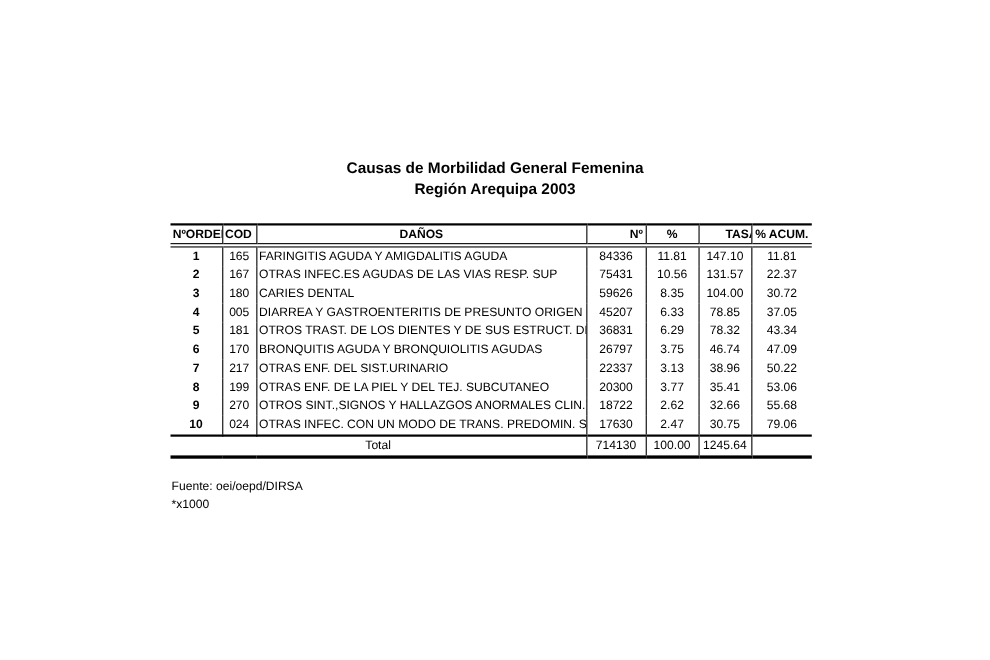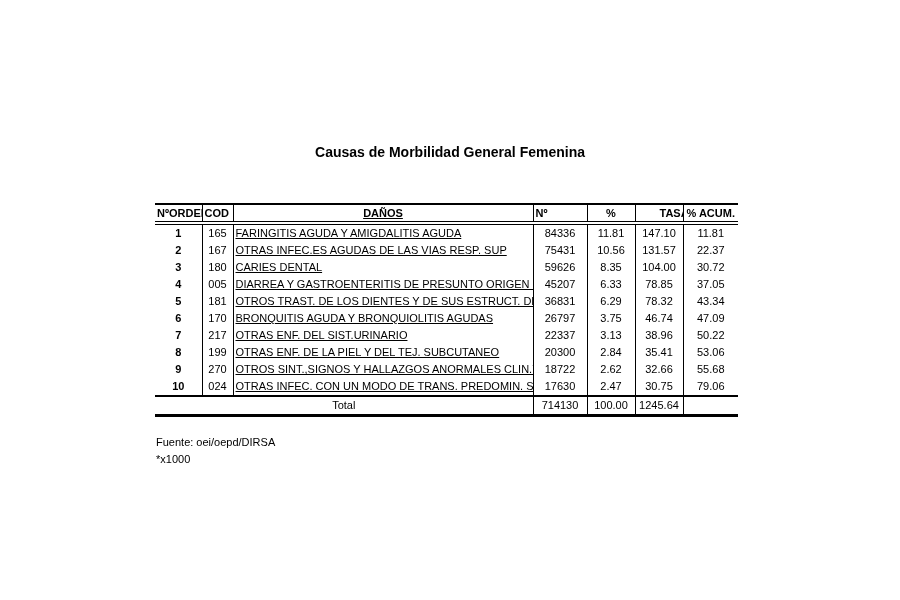--- a/index.html
+++ b/index.html
@@ -42,21 +42,21 @@
     border-top: 2px solid #000;
     border-bottom: 4px double #000;
   }
   table.morb th:not(:first-child),
   table.morb tbody td:not(:first-child),
   table.morb tfoot td:not(:first-child) {
     border-left: 1px solid #000;
   }
   table.morb .c0 { text-align: center; font-weight: bold; }
   table.morb .c1 { text-align: center; }
-  table.morb .c2 { text-align: left; text-decoration: underline; }
+  table.morb .c2 { text-align: left; }
   table.morb .c3, table.morb .c4, table.morb .c5, table.morb .c6 { text-align: center; }
   table.morb tfoot td {
     border-top: 2px solid #000;
     border-bottom: 3px solid #000;
   }
   table.morb tfoot td.total-label {
     text-align: center; font-weight: normal;
   }
 
   .fuente {
@@ -68,38 +68,39 @@
     font-size: 11px; line-height: 13px;
   }
 </style>
 </head>
 <body>
 
 <div class="page">
 
   <div class="title">
     <div>Causas de Morbilidad General Femenina</div>
+    <div>Región Arequipa 2003</div>
   </div>
 
   <table class="morb">
     <colgroup>
       <col style="width:47px">
       <col style="width:31px">
       <col style="width:300px">
       <col style="width:54px">
       <col style="width:48px">
       <col style="width:48px">
       <col style="width:55px">
     </colgroup>
     <thead>
       <tr id="header-row">
           <th class="c0" style="font-weight: bold; text-align: center;">NºORDEN</th>
           <th class="c1" style="font-weight: bold; text-align: left;">COD</th>
           <th class="c2" style="font-weight: bold; text-align: center;">DAÑOS</th>
-          <th class="c3" style="font-weight: bold; text-align: left;">Nº</th>
+          <th class="c3" style="font-weight: bold; text-align: right;">Nº</th>
           <th class="c4" style="font-weight: bold; text-align: center;">%</th>
           <th class="c5" style="font-weight: bold; text-align: center; padding-left: 24px;">TASA*</th>
           <th class="c6" style="font-weight: bold; text-align: center;">% ACUM.</th>
         </tr>
     </thead>
     <tbody id="table-body">
         <tr>
           <td class="c0">1</td>
           <td class="c1">165</td>
           <td class="c2">FARINGITIS AGUDA Y AMIGDALITIS AGUDA</td>
@@ -160,21 +161,21 @@
           <td class="c3">22337</td>
           <td class="c4">3.13</td>
           <td class="c5">38.96</td>
           <td class="c6">50.22</td>
         </tr>
         <tr>
           <td class="c0">8</td>
           <td class="c1">199</td>
           <td class="c2">OTRAS ENF. DE LA PIEL Y DEL TEJ. SUBCUTANEO</td>
           <td class="c3">20300</td>
-          <td class="c4">2.84</td>
+          <td class="c4">3.77</td>
           <td class="c5">35.41</td>
           <td class="c6">53.06</td>
         </tr>
         <tr>
           <td class="c0">9</td>
           <td class="c1">270</td>
           <td class="c2">OTROS SINT.,SIGNOS Y HALLAZGOS ANORMALES CLIN.Y DE</td>
           <td class="c3">18722</td>
           <td class="c4">2.62</td>
           <td class="c5">32.66</td>

